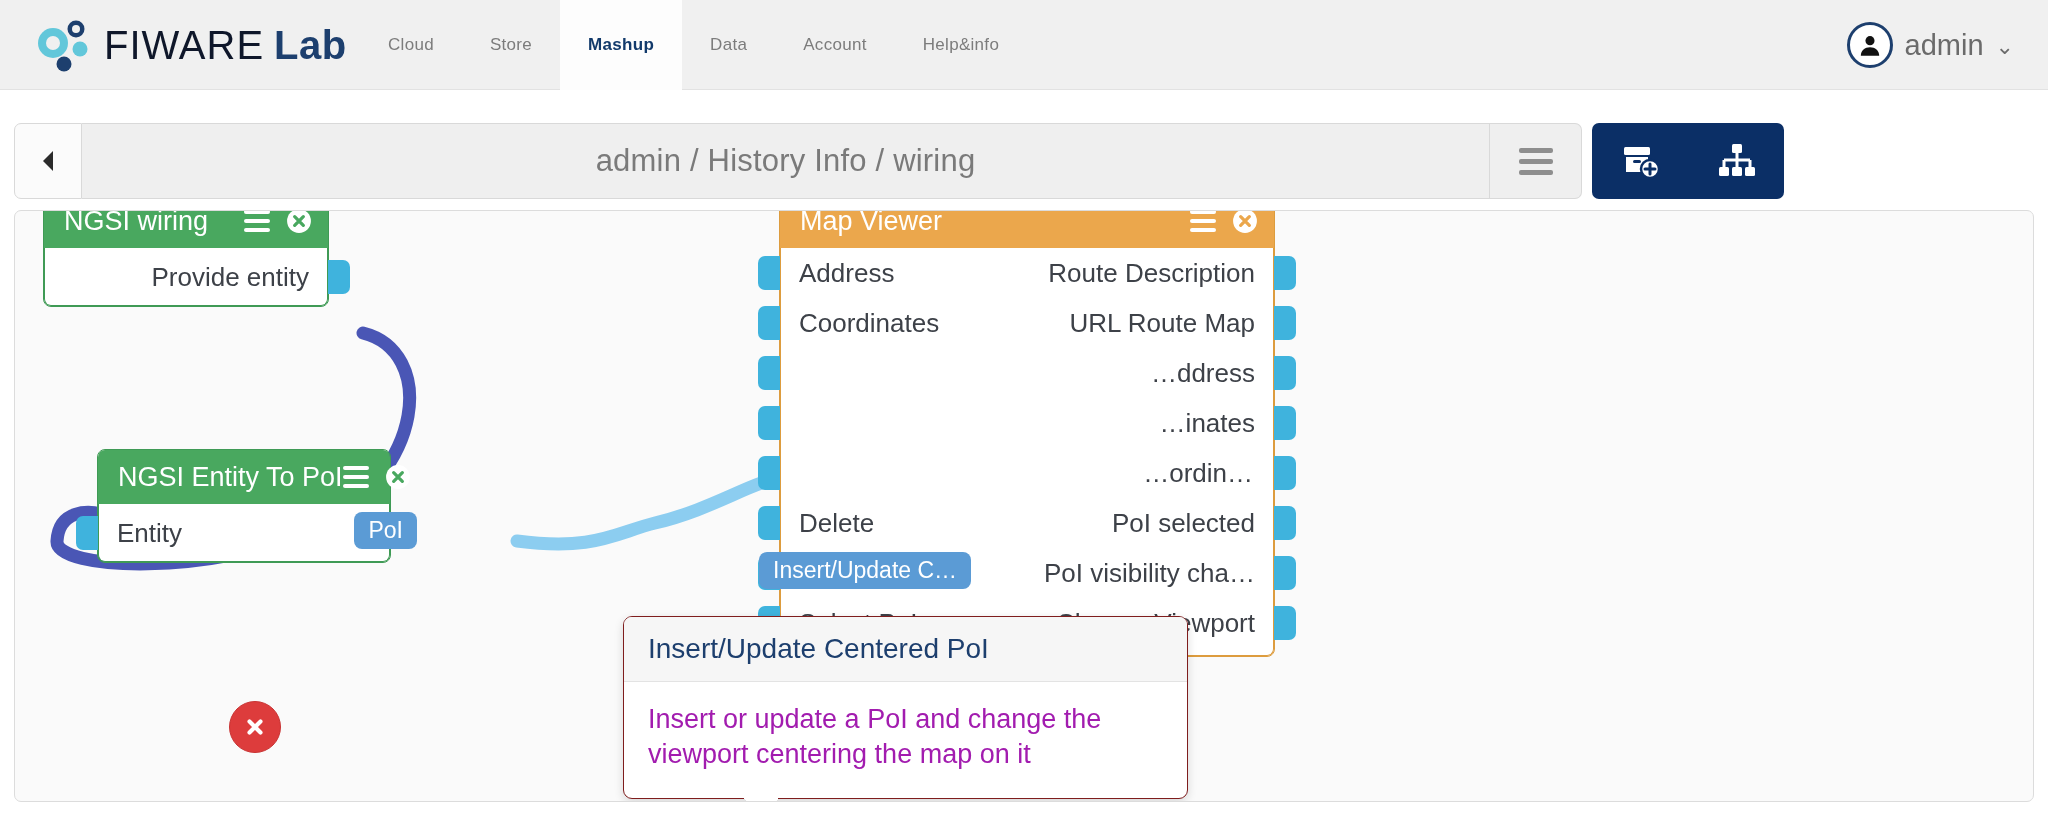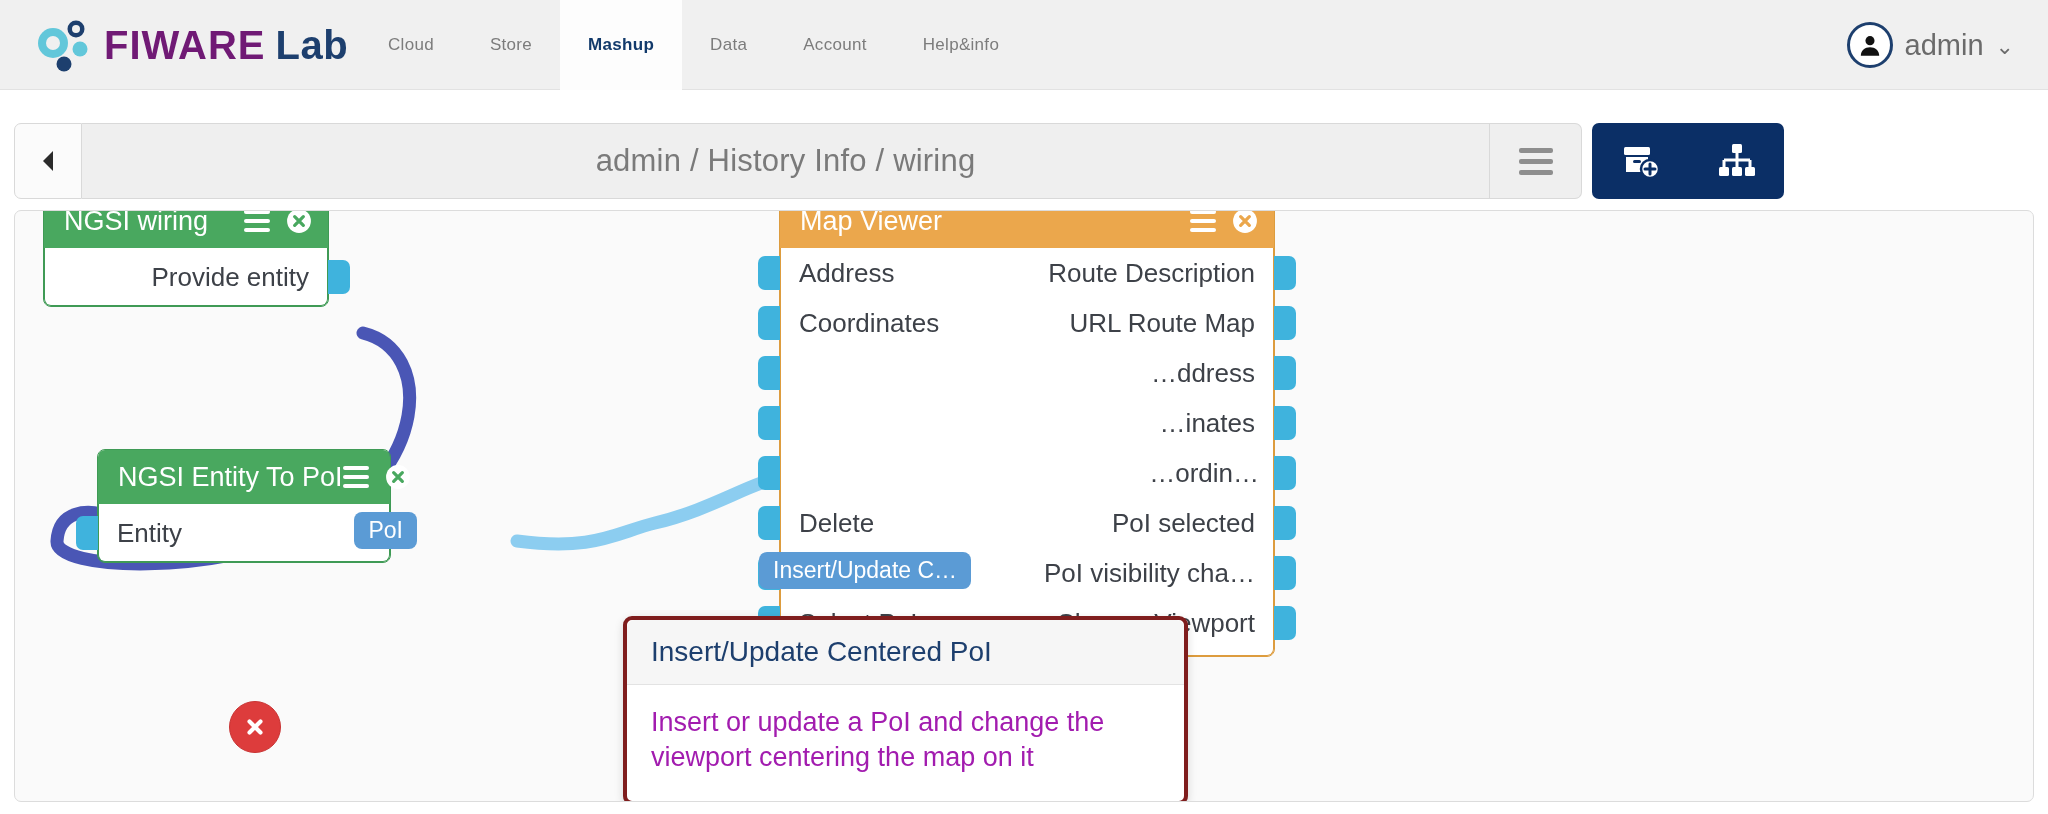--- a/index.html
+++ b/index.html
@@ -105,21 +105,21 @@
 
   .ep-badge {
     position: absolute; background: #5b9bd5; color: #ffffff;
     border-radius: 8px; font-size: 23px; padding: 5px 14px;
     display: flex; align-items: center; white-space: nowrap;
   }
 
   
   #tooltip {
     position: absolute; left: 608px; top: 405px; width: 565px;
-    background: #ffffff; border: 4px solid #7f1d1d; border-radius: 9px;
+    background: #ffffff; border: 1px solid #7f1d1d; border-radius: 9px;
     box-shadow: 0 3px 10px rgba(0,0,0,.14);
   }
   #tt-head {
     background: #f6f6f6; border-bottom: 1px solid #e3e3e3; border-radius: 8px 8px 0 0;
     padding: 16px 24px; font-size: 28px; color: #1d3f6e;
   }
   #tt-body { padding: 20px 24px 26px 24px; font-size: 27px; color: #a21caf; line-height: 1.3; }
   #tt-arrow {
     position: absolute; left: 120px; bottom: -17px; width: 34px; height: 17px; overflow: hidden;
   }
@@ -143,21 +143,21 @@
   <div id="brand">
     <svg width="58" height="56" viewBox="0 0 58 56">
       <circle cx="17" cy="26" r="15" fill="#62c7da"></circle>
       <circle cx="17" cy="26" r="7" fill="#f0f0f0"></circle>
       <circle cx="40" cy="12" r="8.5" fill="#1d3f6e"></circle>
       <circle cx="40" cy="12" r="4" fill="#f0f0f0"></circle>
       <circle cx="44" cy="32" r="7.5" fill="#62c7da"></circle>
       <circle cx="28" cy="47" r="7.5" fill="#1d3f6e"></circle>
     </svg>
     <span id="brand-text">
-      <span style="color:#701a75;font-weight:700;letter-spacing:1px;">FIWARE</span><span style="color:#1d3f6e;font-weight:700;margin-left:10px;">Lab</span>
+      <span style="color:#0f172a;font-weight:400;letter-spacing:1px;">FIWARE</span><span style="color:#1d3f6e;font-weight:700;margin-left:10px;">Lab</span>
     </span>
   </div>
 
   <div class="nav-items">
     <div class="nav-item">
         <span>Cloud</span>
       </div>
     <div class="nav-item">
         <span>Store</span>
       </div>
@@ -323,21 +323,21 @@
         <span class="ep right" style="top:8px;"></span>
       </div>
 
       <div class="w-row" style="padding:0 18px;justify-content:center;">
         <span class="ep left" style="top:8px;"></span>
         <span class="src"></span>
         <span class="dst">…inates</span>
         <span class="ep right" style="top:8px;"></span>
       </div>
 
-      <div class="w-row" style="padding:0 14px;">
+      <div class="w-row" style="padding:0 20px;">
         <span class="ep left" style="top:8px;"></span>
         <span class="src"></span>
         <span class="dst">…ordin…</span>
         <span class="ep right" style="top:8px;"></span>
       </div>
 
       <div class="w-row" style="padding:0 18px;">
         <span class="ep left" style="top:8px;"></span>
         <span class="src">Delete</span>
         <span class="dst">PoI selected</span>

